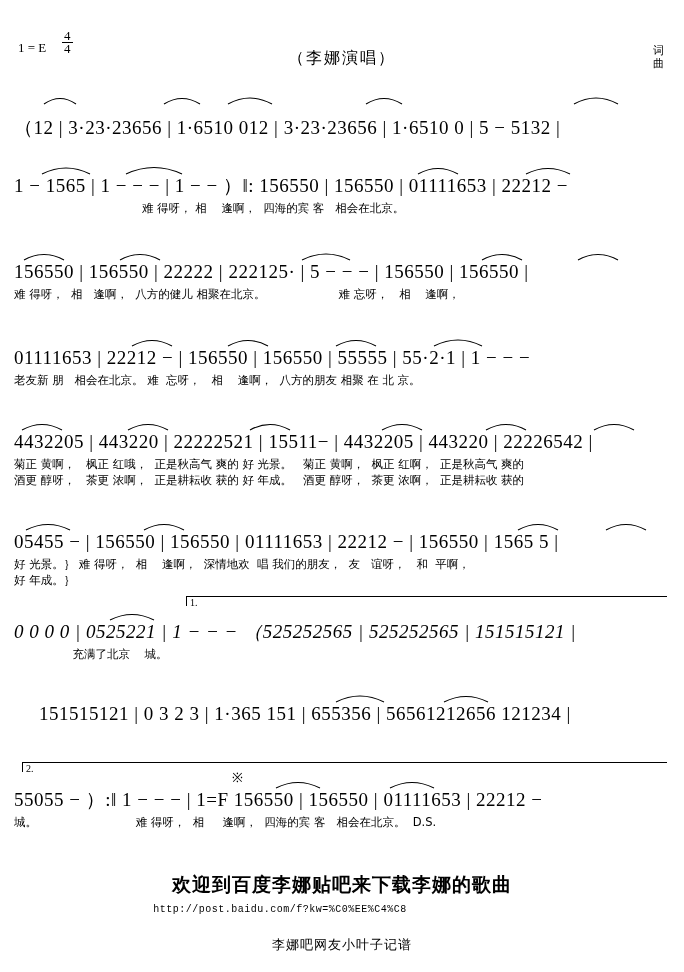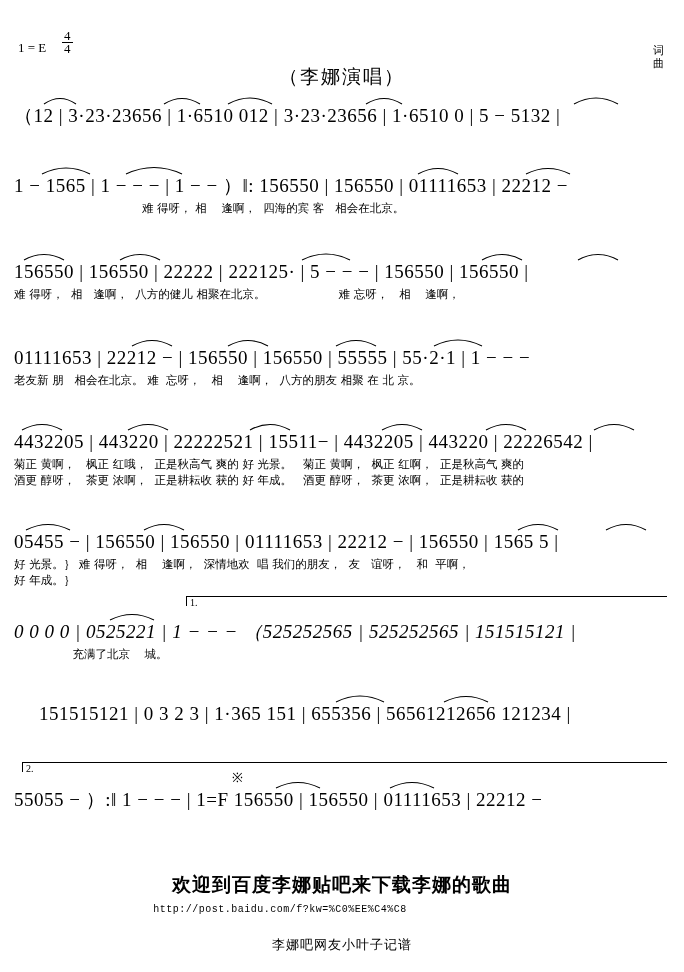--- a/index.html
+++ b/index.html
@@ -28,25 +28,25 @@
     left: 0;
     width: 684px;
     text-align: center;
     font-size: 26px;
     font-weight: bold;
     letter-spacing: 2px;
     font-family: "DejaVu Sans", sans-serif;
   }
   .singer {
     position: absolute;
-    top: 64px;
+    top: 48px;
     left: 0;
     width: 684px;
     text-align: center;
-    font-size: 19px;
+    font-size: 16px;
     font-family: Liberation Mono, monospace;
     letter-spacing: 2px;
   }
   .key-sig {
     position: absolute;
     top: 40px;
     left: 18px;
     font-size: 13px;
     font-family: "Liberation Serif", serif;
   }
@@ -163,21 +163,21 @@
   </div>
 
   <div class="sys" style="top:92px;">
     <svg class="slurlayer" width="656" height="14" viewBox="0 0 656 14">
       <path d="M30 12 Q46 1 62 12" fill="none" stroke="#000" stroke-width="1.1"></path>
       <path d="M150 12 Q168 1 186 12" fill="none" stroke="#000" stroke-width="1.1"></path>
       <path d="M214 12 Q236 0 258 12" fill="none" stroke="#000" stroke-width="1.1"></path>
       <path d="M352 12 Q370 1 388 12" fill="none" stroke="#000" stroke-width="1.1"></path>
       <path d="M560 12 Q582 0 604 12" fill="none" stroke="#000" stroke-width="1.1"></path>
     </svg>
-    <div class="notes" style="margin-top:12px;">（12 | 3·23·23656 | 1·6510 012 | 3·23·23656 | 1·6510 0 | 5 − 5132 |</div>
+    <div class="notes" style="margin-top:24px;">（12 | 3·23·23656 | 1·6510 012 | 3·23·23656 | 1·6510 0 | 5 − 5132 |</div>
     <div class="lyr"></div>
   </div>
 
   <div class="sys" style="top:162px;">
     <svg class="slurlayer" width="656" height="14" viewBox="0 0 656 14">
       <path d="M28 12 Q52 0 76 12" fill="none" stroke="#000" stroke-width="1.1"></path>
       <path d="M112 12 Q140 -1 168 12" fill="none" stroke="#000" stroke-width="1.1"></path>
       <path d="M404 12 Q424 1 444 12" fill="none" stroke="#000" stroke-width="1.1"></path>
       <path d="M512 12 Q534 1 556 12" fill="none" stroke="#000" stroke-width="1.1"></path>
     </svg>
@@ -257,19 +257,20 @@
   <div class="vbracket" style="top:762px; left:22px; width:644px;"></div>
   <div class="vlabel" style="top:763px; left:26px;">2.</div>
   <div class="vlabel" style="top:768px; left:232px; font-size:13px;">※</div>
 
   <div class="sys" style="top:776px;">
     <svg class="slurlayer" width="656" height="14" viewBox="0 0 656 14">
       <path d="M262 12 Q284 1 306 12" fill="none" stroke="#000" stroke-width="1.1"></path>
       <path d="M376 12 Q398 1 420 12" fill="none" stroke="#000" stroke-width="1.1"></path>
     </svg>
     <div class="notes" style="margin-top:12px;">55055 − ）:‖ 1 − − − | 1=F 156550 | 156550 | 01111653 | 22212 −</div>
+    <div class="lyr">城。                           难 得呀，  相     逢啊，  四海的宾 客   相会在北京。  D.S.</div>
   </div>
 
   <div class="footer1">欢迎到百度李娜贴吧来下载李娜的歌曲</div>
   <div class="footer2">http://post.baidu.com/f?kw=%C0%EE%C4%C8</div>
   <div class="footer3">李娜吧网友小叶子记谱</div>
 
 </div>
 
 </body></html>

